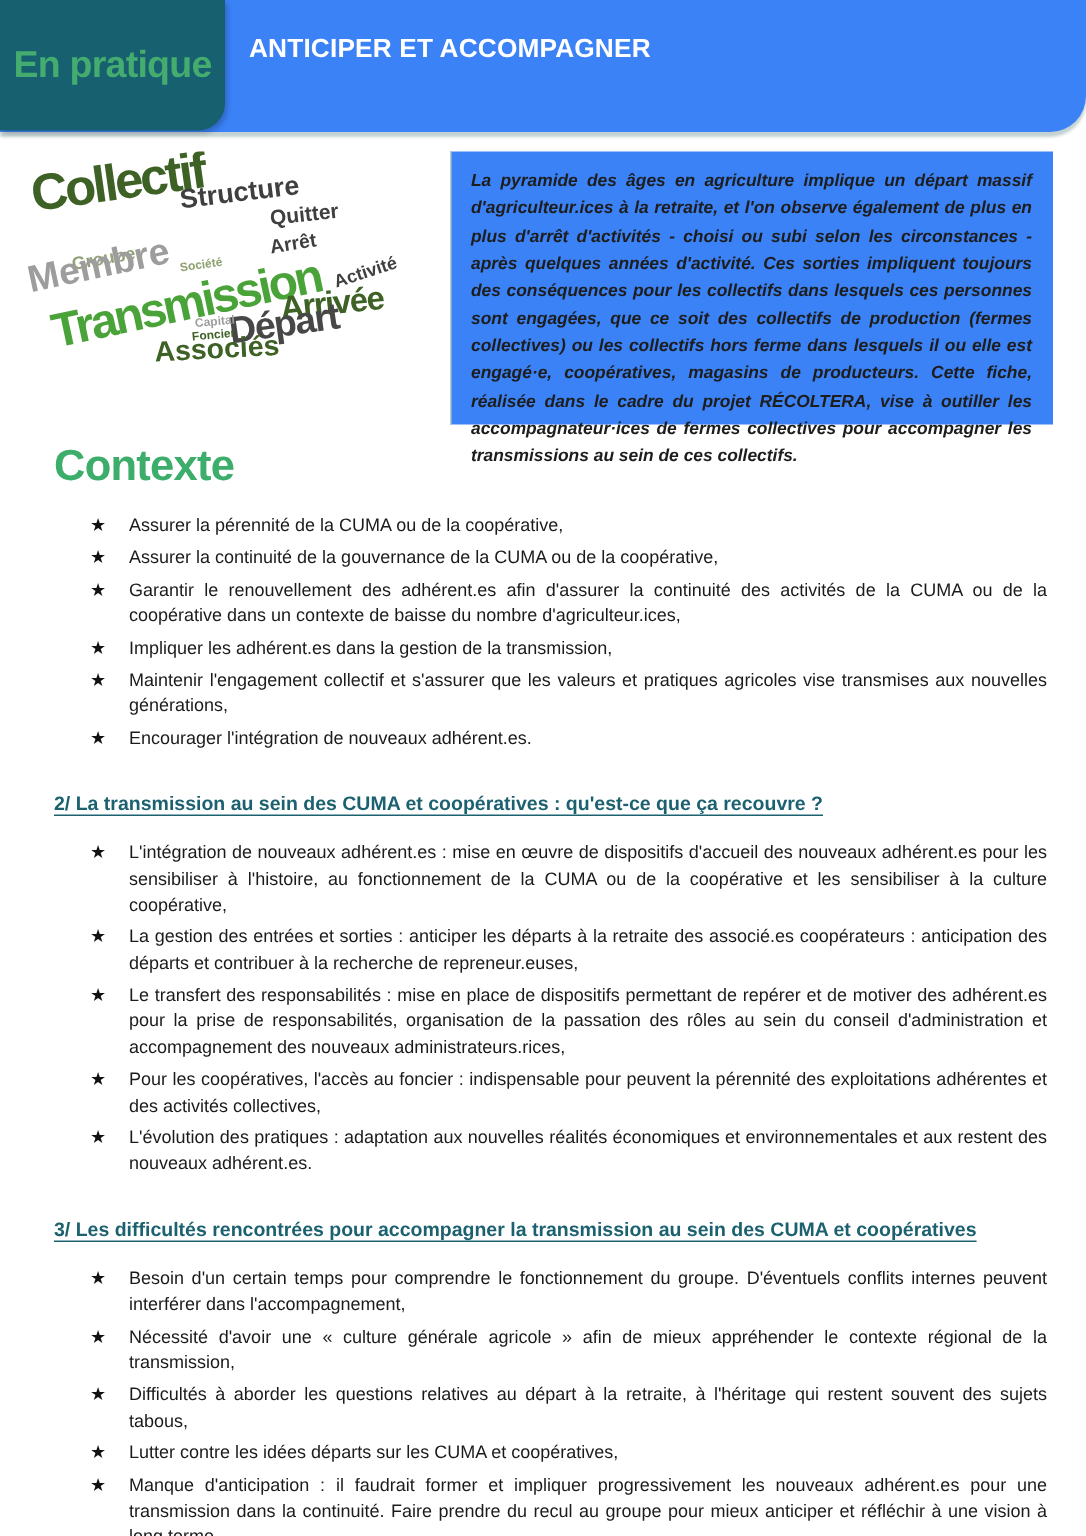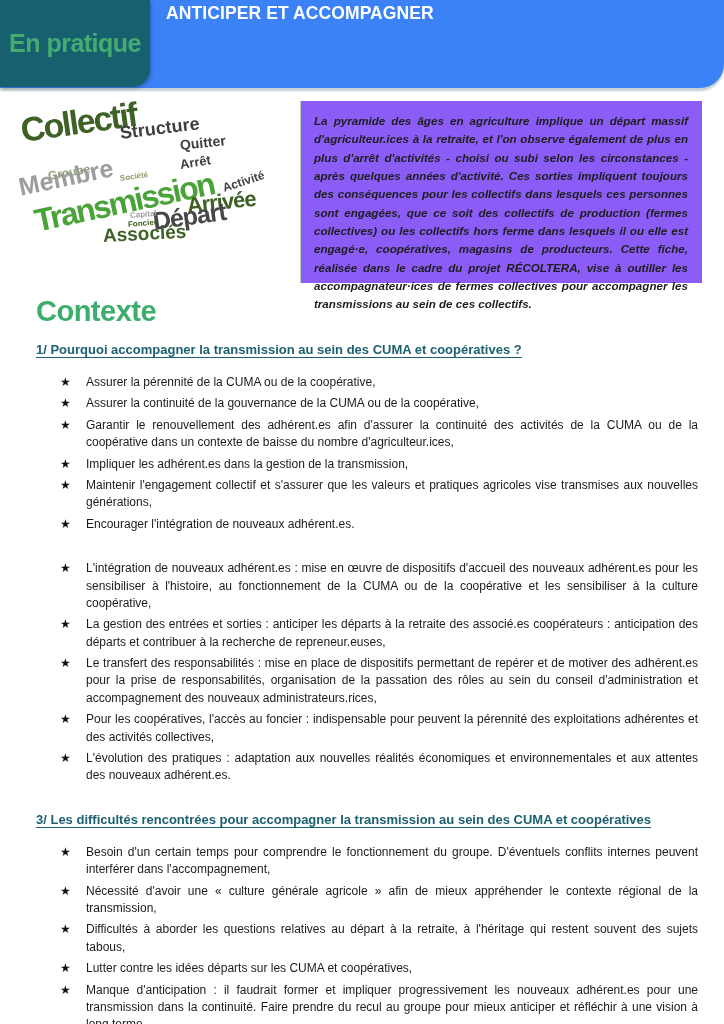--- a/index.html
+++ b/index.html
@@ -6,21 +6,21 @@
   html,body { width:724px; background:#ffffff; font-family:"Liberation Sans", sans-serif; }
   body { height:1024px; overflow:hidden; color:#1b1b1b; }
 
   
   .header { position:relative; height:88px; background:#3b82f6; border-radius:0 0 24px 0;
             box-shadow:0 3px 2px rgba(20,70,80,.25); }
   .badge { position:absolute; left:0; top:0; width:150px; height:87px; background:#17606F;
            border-radius:0 0 18px 0; display:flex; align-items:center; justify-content:center;
            box-shadow:2px 2px 3px rgba(0,0,0,.18); }
   .badge span { color:#45AC70; font-size:25px; font-weight:bold; letter-spacing:-0.5px; }
-  .titles { margin-left:166px; color:#fff; font-weight:bold;
+  .titles { margin-left:166px; padding-top:19px; color:#fff; font-weight:bold;
             font-size:17.5px; line-height:1.55; letter-spacing:0.1px; }
 
   
   .row { display:flex; padding:13px 22px 0 15px; gap:9px; }
   .wc { position:relative; width:276px; height:168px; flex:none; overflow:hidden; }
   .wc span { position:absolute; font-weight:bold; white-space:nowrap; transform-origin:left center; }
   .wc span:nth-of-type(1)  { left:6px;   top:10px;  font-size:34px; color:#3E6126; transform:rotate(-8deg);  letter-spacing:-2px; }
   .wc span:nth-of-type(2)  { left:105px; top:22px;  font-size:18px; color:#3F3F3F; transform:rotate(-7deg);  }
   .wc span:nth-of-type(3)  { left:165px; top:36px;  font-size:14px; color:#3F3F3F; transform:rotate(-6deg);  }
   .wc span:nth-of-type(4)  { left:165px; top:56px;  font-size:13px; color:#3F3F3F; transform:rotate(-9deg);  }
@@ -28,21 +28,21 @@
   .wc span:nth-of-type(6)  { left:4px;   top:72px;  font-size:25px; color:#9D9D9D; transform:rotate(-12deg); }
   .wc span:nth-of-type(7)  { left:105px; top:73px;  font-size:8px;  color:#8EA06F; transform:rotate(-8deg);  }
   .wc span:nth-of-type(8)  { left:20px;  top:102px; font-size:32px; color:#4AA338; transform:rotate(-12deg); letter-spacing:-2px; }
   .wc span:nth-of-type(9)  { left:208px; top:80px;  font-size:12px; color:#3F3F3F; transform:rotate(-18deg); }
   .wc span:nth-of-type(10) { left:172px; top:92px;  font-size:22px; color:#3E6126; transform:rotate(-6deg);  letter-spacing:-1px; }
   .wc span:nth-of-type(11) { left:138px; top:106px; font-size:25px; color:#474747; transform:rotate(-8deg);  letter-spacing:-1px; }
   .wc span:nth-of-type(12) { left:115px; top:110px; font-size:8px;  color:#9D9D9D; transform:rotate(-5deg);  }
   .wc span:nth-of-type(13) { left:113px; top:119px; font-size:8px;  color:#3E6126; transform:rotate(-5deg);  }
   .wc span:nth-of-type(14) { left:88px;  top:124px; font-size:19px; color:#3E6126; transform:rotate(-3deg);  }
 
-  .intro { flex:1; background:#8b5cf6; border-left:1px solid #b9cfc4; padding:11px 14px 10px 13px;
+  .intro { flex:1; background:#3b82f6; border-left:1px solid #b9cfc4; padding:11px 14px 10px 13px;
            font-style:italic; font-weight:bold; font-size:11.6px; line-height:1.58;
            text-align:justify; color:#1d1d1d; height:182px; }
 
   
   .main { padding:0 24px 0 36px; }
   .contexte { color:#3CAD6B; font-size:29px; font-weight:bold; letter-spacing:-0.5px;
               margin:12px 0 14px 0; }
   .sec-heading { color:#1C6170; font-size:13px; font-weight:bold;
                  text-decoration:underline; text-underline-offset:3px; margin-bottom:17px; }
   .sec { margin-bottom:27px; }
@@ -80,21 +80,20 @@
     <span>Foncier</span>
     <span>Associés</span>
   </div>
   <div class="intro">La pyramide des âges en agriculture implique un départ massif d'agriculteur.ices à la retraite, et l'on observe également de plus en plus d'arrêt d'activités - choisi ou subi selon les circonstances - après quelques années d'activité. Ces sorties impliquent toujours des conséquences pour les collectifs dans lesquels ces personnes sont engagées, que ce soit des collectifs de production (fermes collectives) ou les collectifs hors ferme dans lesquels il ou elle est engagé·e, coopératives, magasins de producteurs. Cette fiche, réalisée dans le cadre du projet RÉCOLTERA, vise à outiller les accompagnateur·ices de fermes collectives pour accompagner les transmissions au sein de ces collectifs.</div>
 </div>
 
 <div class="main">
   <h1 class="contexte">Contexte</h1>
 
   <div class="sec">
-    <div class="sec-heading">1/ Pourquoi accompagner la transmission au sein des CUMA et coopératives ?</div>
     <ul class="bullets">
       <li>
           <span class="star">★</span>
           <span class="btxt">Assurer la pérennité de la CUMA ou de la coopérative,</span>
         </li>
       <li>
           <span class="star">★</span>
           <span class="btxt">Assurer la continuité de la gouvernance de la CUMA ou de la coopérative,</span>
         </li>
       <li>
@@ -110,40 +109,41 @@
           <span class="btxt">Maintenir l'engagement collectif et s'assurer que les valeurs et pratiques agricoles vise transmises aux nouvelles générations,</span>
         </li>
       <li>
           <span class="star">★</span>
           <span class="btxt">Encourager l'intégration de nouveaux adhérent.es.</span>
         </li>
     </ul>
   </div>
 
   <div class="sec">
+    <div class="sec-heading">2/ La transmission au sein des CUMA et coopératives : qu'est-ce que ça recouvre ?</div>
     <ul class="bullets">
       <li>
           <span class="star">★</span>
           <span class="btxt">L'intégration de nouveaux adhérent.es : mise en œuvre de dispositifs d'accueil des nouveaux adhérent.es pour les sensibiliser à l'histoire, au fonctionnement de la CUMA ou de la coopérative et les sensibiliser à la culture coopérative,</span>
         </li>
       <li>
           <span class="star">★</span>
           <span class="btxt">La gestion des entrées et sorties : anticiper les départs à la retraite des associé.es coopérateurs : anticipation des départs et contribuer à la recherche de repreneur.euses,</span>
         </li>
       <li>
           <span class="star">★</span>
           <span class="btxt">Le transfert des responsabilités : mise en place de dispositifs permettant de repérer et de motiver des adhérent.es pour la prise de responsabilités, organisation de la passation des rôles au sein du conseil d'administration et accompagnement des nouveaux administrateurs.rices,</span>
         </li>
       <li>
           <span class="star">★</span>
           <span class="btxt">Pour les coopératives, l'accès au foncier : indispensable pour peuvent la pérennité des exploitations adhérentes et des activités collectives,</span>
         </li>
       <li>
           <span class="star">★</span>
-          <span class="btxt">L'évolution des pratiques : adaptation aux nouvelles réalités économiques et environnementales et aux attentes des nouveaux adhérent.es.</span>
+          <span class="btxt">L'évolution des pratiques : adaptation aux nouvelles réalités économiques et environnementales et aux restent des nouveaux adhérent.es.</span>
         </li>
     </ul>
   </div>
 
   <div class="sec">
     <div class="sec-heading">3/ Les difficultés rencontrées pour accompagner la transmission au sein des CUMA et coopératives</div>
     <ul class="bullets">
       <li>
           <span class="star">★</span>
           <span class="btxt">Besoin d'un certain temps pour comprendre le fonctionnement du groupe. D'éventuels conflits internes peuvent interférer dans l'accompagnement,</span>

